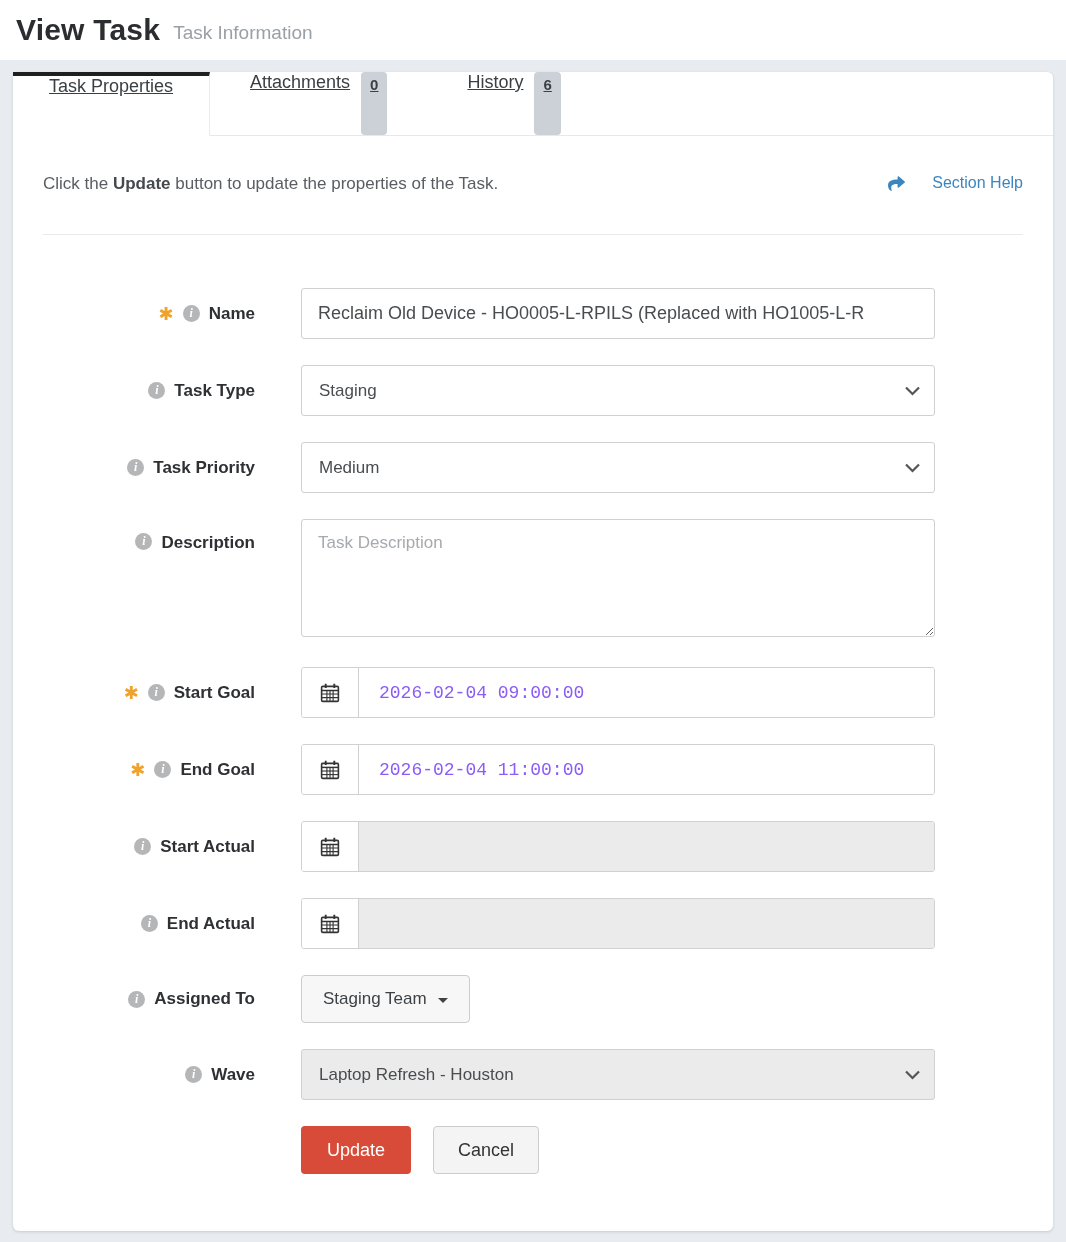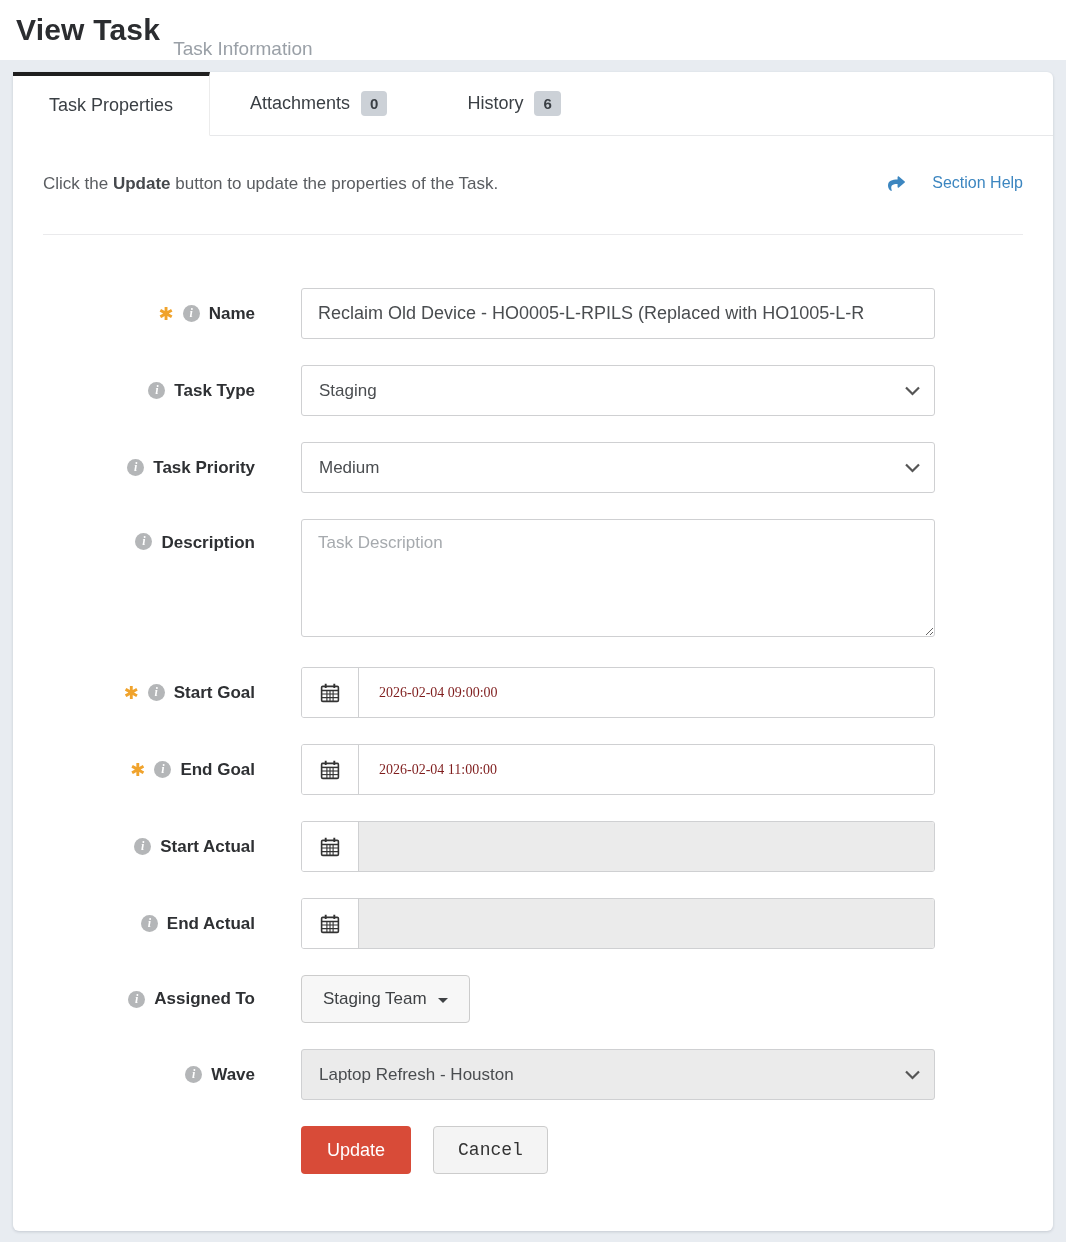--- a/index.html
+++ b/index.html
@@ -2,30 +2,30 @@
 <html><head>
 <meta charset="utf-8">
 <style>
   * { margin:0; padding:0; box-sizing:border-box; }
   html,body { width:1066px; height:1242px; overflow:hidden; }
   body { font-family:"Liberation Sans", sans-serif; background:#ffffff; }
 
   
   .page-header { height:60px; display:flex; align-items:center; gap:13px; padding:0 16px; background:#fff; }
   .page-title { font-size:30px; font-weight:bold; color:#2b2d30; letter-spacing:.2px; }
-  .page-subtitle { font-size:19px; color:#9aa0a7; position:relative; top:19px; }
+  .page-subtitle { font-size:19px; color:#9aa0a7; position:relative; top:3px; }
 
   
   .panel { background:#e8ecf1; padding:12px 13px 14px; height:1182px; }
   .card { background:#fff; border-radius:6px; box-shadow:0 1px 3px rgba(40,50,70,.18); padding-bottom:57px; }
 
   
   .tabs { display:flex; border-bottom:1px solid #e7e8ea; height:64px; }
-  .tab { display:flex; align-items:center; justify-content:center; gap:11px; padding:0 40px;
-         font-size:18px; color:#3a3f44; cursor:pointer; }
+  .tab { display:flex; justify-content:center; gap:11px; padding:0 40px;
+         font-size:18px; color:#3a3f44; cursor:pointer;text-decoration:underline; }
   .tab.active { border-top:4px solid #1f1f1f; border-right:1px solid #ececec; border-bottom:1px solid #fff;
                 margin-bottom:-1px; background:#fff; padding:0 36px; font-weight:normal; }
   .badge { background:#ccd1d7; color:#3a3f44; font-size:15px; font-weight:bold; line-height:1;
            padding:5px 9px; border-radius:4px; }
 
   
   .section-head { display:flex; justify-content:space-between; align-items:flex-start; padding:38px 30px 0; }
   .instruction { font-size:17px; color:#5a5d61; }
   .instruction .bold { font-weight:bold; color:#46494d; }
   .section-help { display:flex; align-items:center; gap:26px; color:#3c86c0; font-size:16px; cursor:pointer; text-decoration:none; }
@@ -49,35 +49,35 @@
   .select { height:51px; border:1px solid #cfd0d2; border-radius:3px; background:#fff; display:flex;
             align-items:center; padding:0 17px 0 17px; font-size:17px; color:#4a4d50; cursor:pointer; position:relative; }
   .select.disabled { background:#ebebeb; cursor:default; }
   .chev { position:absolute; right:13px; top:50%; transform:translateY(-50%); display:flex; }
   .textarea { width:100%; height:118px; border:1px solid #cfd0d2; border-radius:3px; padding:13px 16px;
               font-size:17px; color:#4c1d95; font-family:inherit; resize:both; }
   .textarea::placeholder { color:#a6aaae; }
   .input-group { display:flex; height:51px; border:1px solid #cfd0d2; border-radius:3px; overflow:hidden; background:#fff; }
   .ig-addon { width:57px; min-width:57px; border-right:1px solid #cfd0d2; background:#fff;
               display:flex; align-items:center; justify-content:center; cursor:pointer; }
-  .ig-input { flex:1; border:none; outline:none; font-size:14px; color:#7f1d1d; padding:0 20px;
-              font-family:Liberation Serif, serif; background:#fff; }
+  .ig-input { flex:1; border:none; outline:none; font-size:18px; color:#8b5cf6; padding:0 20px;
+              font-family:Liberation Mono, monospace; background:#fff; }
   .ig-input:disabled { background:#ebebeb; }
 
   .assigned-btn { display:inline-flex; align-items:center; gap:11px; height:48px; padding:8px 21px;
                   background:#f7f7f7; border:1px solid #cccccc; border-radius:4px; font-size:17px;
                   color:#3f4245; cursor:pointer; font-family:inherit; }
   .caret { width:0; height:0; border-left:5px solid transparent; border-right:5px solid transparent;
            border-top:5px solid #3f4245; margin-top:2px; }
 
   .buttons-row { display:flex; gap:22px; margin-left:288px; }
   .btn-update { background:#d84b38; color:#fff; border:none; border-radius:4px; height:48px;
                 padding:0 26px; font-size:18px; font-family:inherit; cursor:pointer; }
   .btn-cancel { background:#f4f4f4; color:#333; border:1px solid #cccccc; border-radius:4px; height:48px;
-                padding:0 24px; font-size:18px; font-family:Liberation Mono, monospace; cursor:pointer; }
+                padding:0 24px; font-size:18px; font-family:Liberation Sans, sans-serif; cursor:pointer; }
 </style>
 </head>
 <body>
 
 <div class="page-header">
   <span class="page-title">View Task</span>
   <span class="page-subtitle">Task Information</span>
 </div>
 
 <div class="panel">

